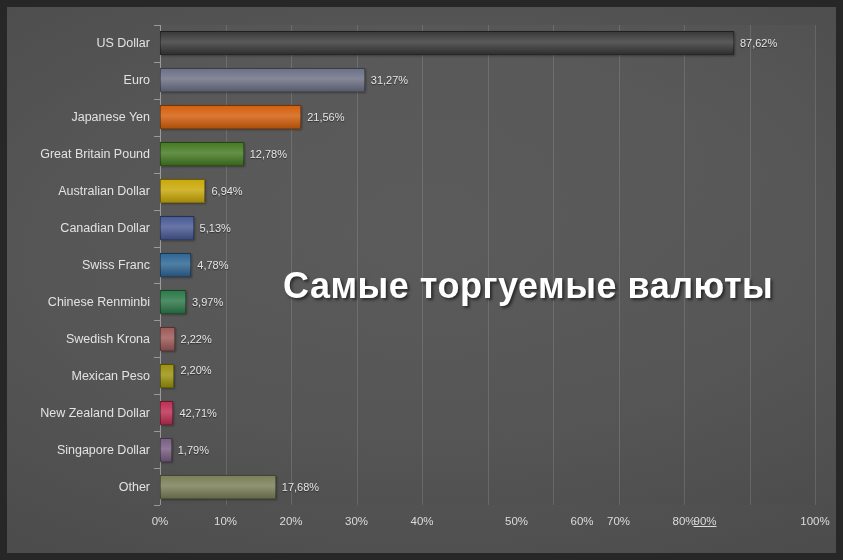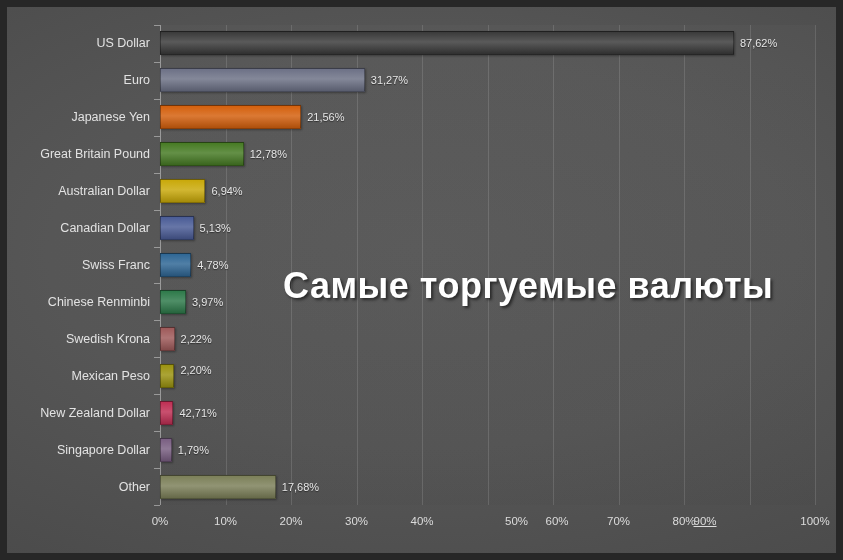--- a/index.html
+++ b/index.html
@@ -206,21 +206,21 @@
         <div class="bar" title="Other 17,68%" style="left: 160px; top: 474.538px; width: 115.804px; background: linear-gradient(rgb(124, 128, 89) 0%, rgb(145, 148, 116) 45%, rgb(102, 105, 73) 100%);"></div>
         <div class="bar-value" style="left: 281.804px; top: 480.538px;">17,68%</div>
       </div>
     <div id="xticks">
         <div class="xtick" style="left: 160px;">0%</div>
         <div class="xtick" style="left: 225.5px;">10%</div>
         <div class="xtick" style="left: 291px;">20%</div>
         <div class="xtick" style="left: 356.5px;">30%</div>
         <div class="xtick" style="left: 422px;">40%</div>
         <div class="xtick" style="left: 487.5px; margin-left: 29px;">50%</div>
-        <div class="xtick" style="left: 537px; padding-left: 40px;">60%</div>
+        <div class="xtick" style="left: 562px; padding-left: 40px;">60%</div>
         <div class="xtick" style="left: 618.5px;">70%</div>
         <div class="xtick" style="left: 684px;">80%</div>
         <div class="xtick" style="left: 705px; text-decoration: underline;">90%</div>
         <div class="xtick" style="left: 815px;">100%</div>
       </div>
 
     <div id="chart-title">Самые торгуемые валюты</div>
   </div>
 </div>
 

